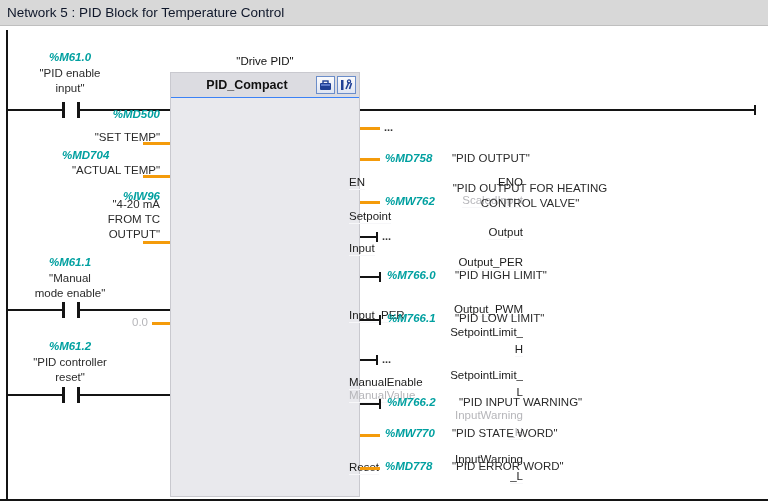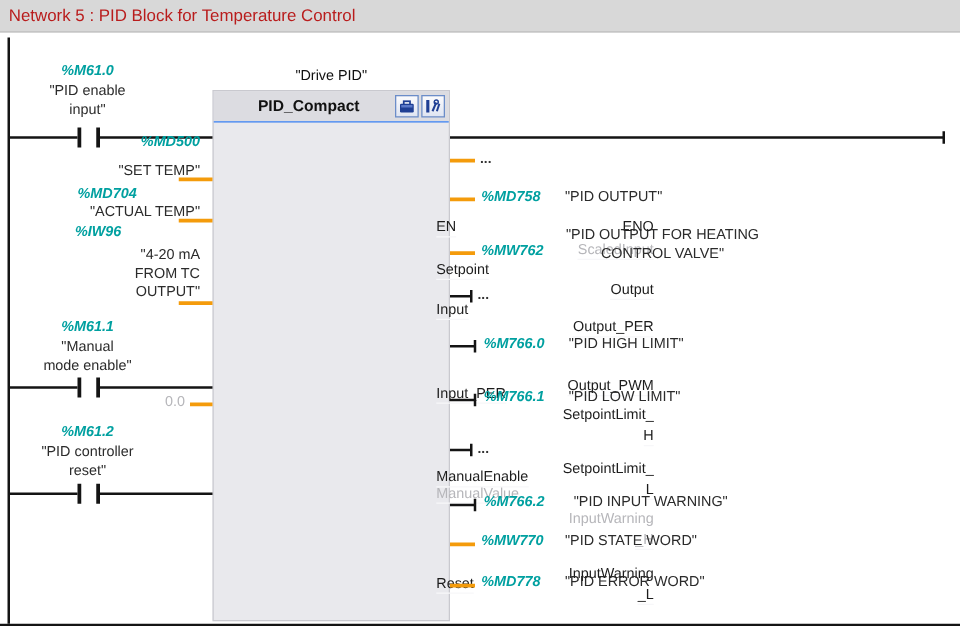--- a/index.html
+++ b/index.html
@@ -1,21 +1,21 @@
 <!DOCTYPE html>
 <html><head>
 <meta charset="utf-8">
 <style>
   html,body{margin:0;padding:0;background:#fff;}
   .stage{position:relative;width:768px;height:501px;background:#ffffff;overflow:hidden;
          font-family:"Liberation Sans",sans-serif;color:#1a1a1a;}
   
   .net-bar{position:absolute;left:0;top:2;width:768px;height:25px;background:#d8d8d8;
            border-bottom:1px solid #bfbfbf;}
-  .net-title{position:absolute;left:7px;top:0;line-height:25px;font-size:13.5px;color:#b91c1c;}
+  .net-title{position:absolute;left:7px;top:0;line-height:25px;font-size:13.5px;color:#0f172a;}
   .watermark{position:absolute;right:6px;top:0;line-height:25px;font-size:10.5px;font-weight:bold;color:#111;}
   
   .rail{position:absolute;left:6px;top:30px;width:2px;height:469px;background:#141414;}
   .page-bottom{position:absolute;left:0;top:499px;width:768px;height:2px;background:#141414;}
   
   .fb{position:absolute;left:170px;top:72px;width:190px;height:425px;background:#e9e9ed;
       border:1px solid #c9c9cf;box-sizing:border-box;}
   .fb-head{position:absolute;left:0;top:0;width:100%;height:25px;background:#dcdce1;
            border-bottom:1px solid #3b82f6;box-sizing:border-box;}
   .fb-title{position:absolute;left:0;top:0;width:152px;text-align:center;line-height:25px;
@@ -119,21 +119,21 @@
   </div>
 
   <div class="addr" style="left:60px;top:108px;width:100px;text-align:right">%MD500</div>
   <div class="cmt" style="left:60px;top:131px;width:100px;text-align:right">"SET TEMP"</div>
   <div class="wo" style="left:143px;top:142px;width:27px"></div>
 
   <div class="addr" style="left:62px;top:149px;width:100px;">%MD704</div>
   <div class="cmt" style="left:60px;top:164px;width:100px;text-align:right">"ACTUAL TEMP"</div>
   <div class="wo" style="left:143px;top:175px;width:27px"></div>
 
-  <div class="addr" style="left:60px;top:180px;width:100px;text-align:left">%IW96</div>
+  <div class="addr" style="left:60px;top:190px;width:100px;text-align:right">%IW96</div>
   <div class="cmt cmt-r line2" style="left:90px;top:197px;width:70px">
     <span>"4-20 mA</span>
     <span>FROM TC</span>
     <span>OUTPUT"</span>
   </div>
   <div class="wo" style="left:143px;top:241px;width:27px"></div>
 
   <div class="addr" style="left:18px;top:256px;width:104px;text-align:center">%M61.1</div>
   <div class="cmt cmt-c line2" style="left:18px;top:271px;width:104px">
     <span>"Manual</span>

